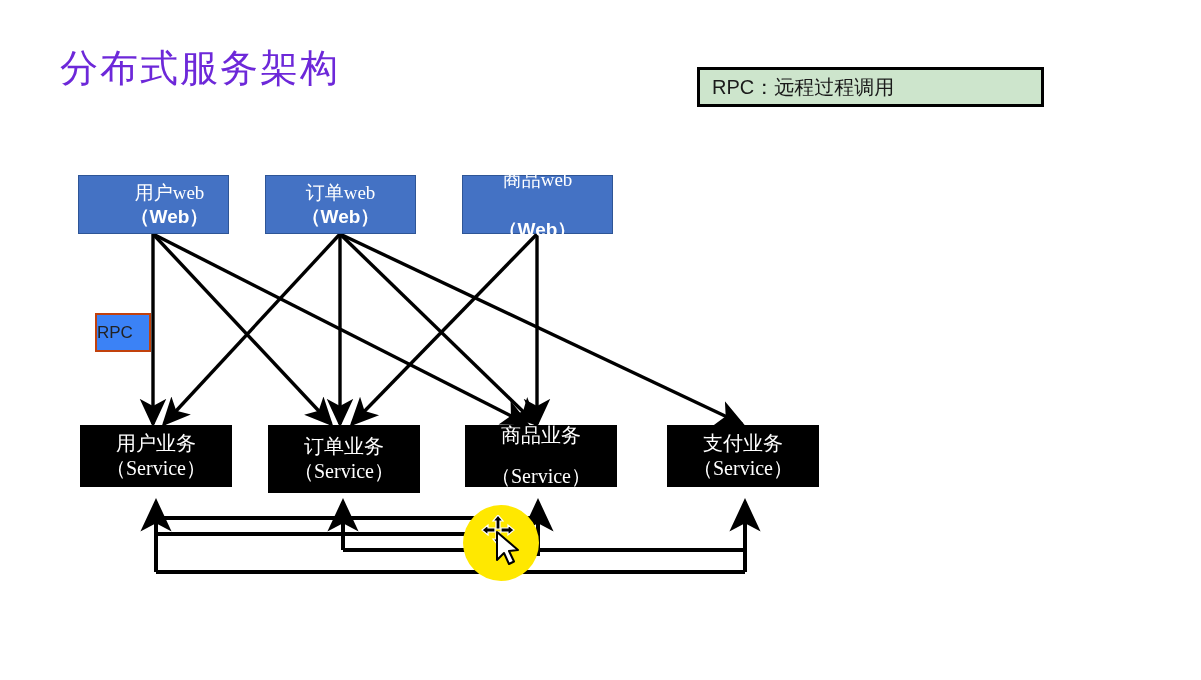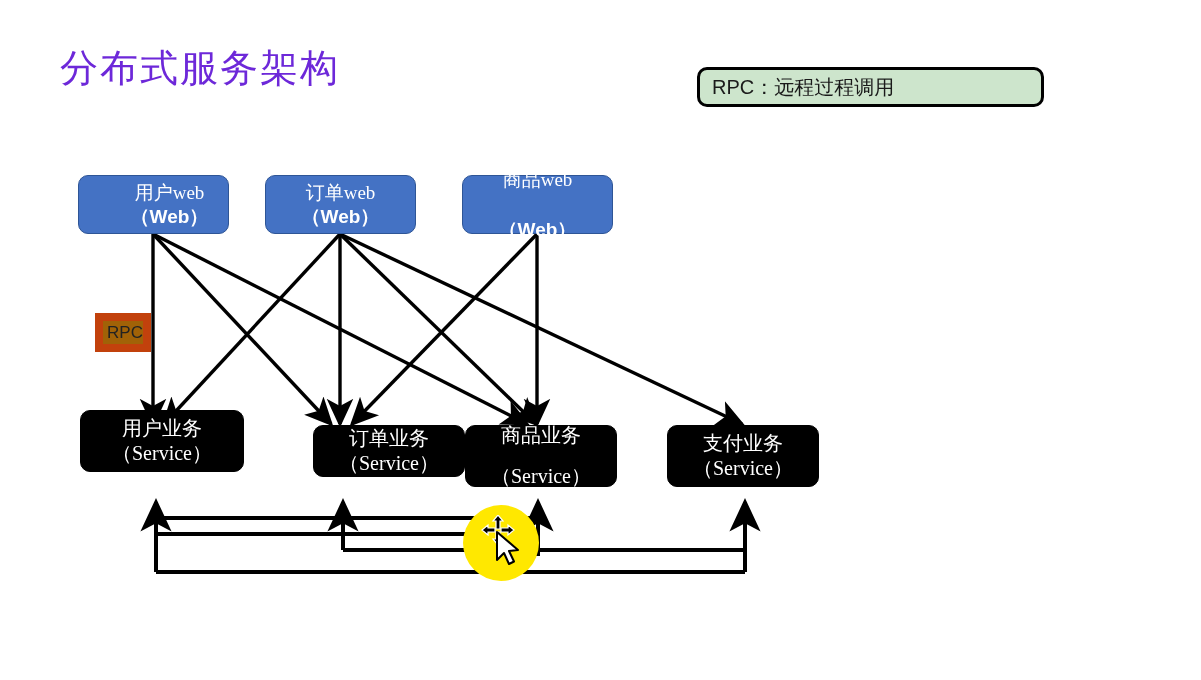--- a/index.html
+++ b/index.html
@@ -33,21 +33,20 @@
   
   .box {
     position: absolute;
     box-sizing: border-box;
     display: flex;
     flex-direction: column;
     align-items: center;
     justify-content: center;
     text-align: right;
     white-space: pre;
-    border-radius: 10px;
   }
   .web-box {
     background: #4472C4;
     border: 1px solid #2e5596;
     color: #ffffff;
     font-size: 19px;
     line-height: 1.22;
     font-family: "Liberation Serif", "DejaVu Serif", serif;
   }
   .web-box .ln2 { font-family: "Liberation Sans", "DejaVu Sans", sans-serif; font-weight: bold; font-size: 19px;}
@@ -66,28 +65,28 @@
     font-size: 20px;
     font-family: "Liberation Sans", "DejaVu Sans", sans-serif;
     justify-content: flex-start;
     align-items: center;
     flex-direction: row;
     padding-left: 12px;
   }
   #rpc-tag {
     position: absolute;
     box-sizing: border-box;
-    background: #a16207;
-    border: 8px solid #c2410c;
+    background: #3b82f6;
+    border: 2px solid #c2410c;
     color: #222222;
     font-size: 17px;
     font-family: "Liberation Sans", "DejaVu Sans", sans-serif;
     display: flex;
     align-items: center;
-    justify-content: flex-end;
+    justify-content: flex-start;
     z-index: 6;
   }
 
   
   #wires {
     position: absolute;
     left: 0; top: 0;
     width: 1201px;
     height: 680px;
     pointer-events: none;
@@ -186,25 +185,25 @@
   </div>
   <div class="box web-box" style="left:462px; top:175px; width:151px; height:59px;gap:26px;">
     <span class="ln1">商品web</span>
     <span class="ln2">（Web）</span>
   </div>
 
   <div id="rpc-tag" style="left:95px; top:313px; width:56px; height:39px;">
     <span>RPC</span>
   </div>
 
-  <div class="box service-box" style="left:80px;  top:410px; width:164px; height:62px;">
+  <div class="box service-box" style="left:80px;  top:425px; width:152px; height:62px;">
     <span>用户业务</span>
     <span>（Service）</span>
   </div>
-  <div class="box service-box" style="left:268px; top:425px; width:152px; height:52px;margin-left:45px;">
+  <div class="box service-box" style="left:268px; top:425px; width:152px; height:68px;">
     <span>订单业务</span>
     <span>（Service）</span>
   </div>
   <div class="box service-box" style="left:465px; top:425px; width:152px; height:62px;gap:16px;">
     <span>商品业务</span>
     <span>（Service）</span>
   </div>
   <div class="box service-box" style="left:667px; top:425px; width:152px; height:62px;">
     <span>支付业务</span>
     <span>（Service）</span>

